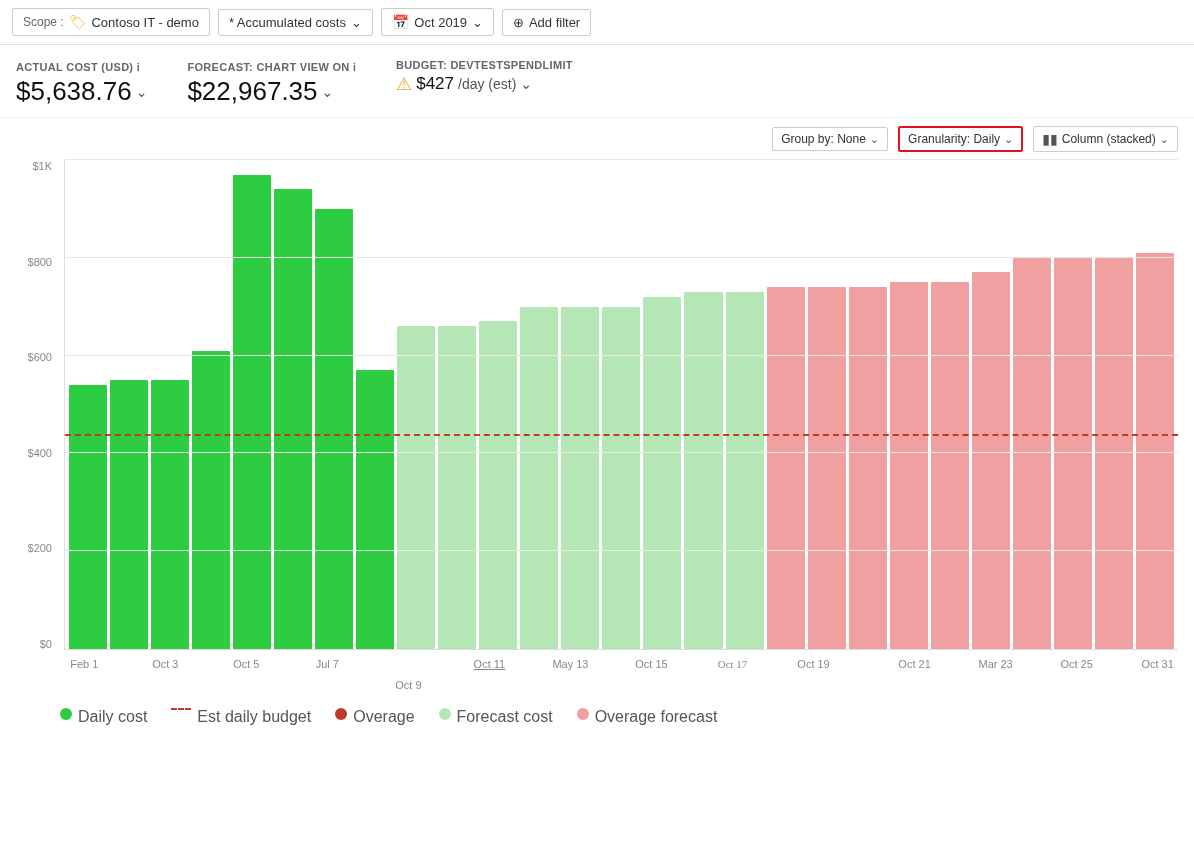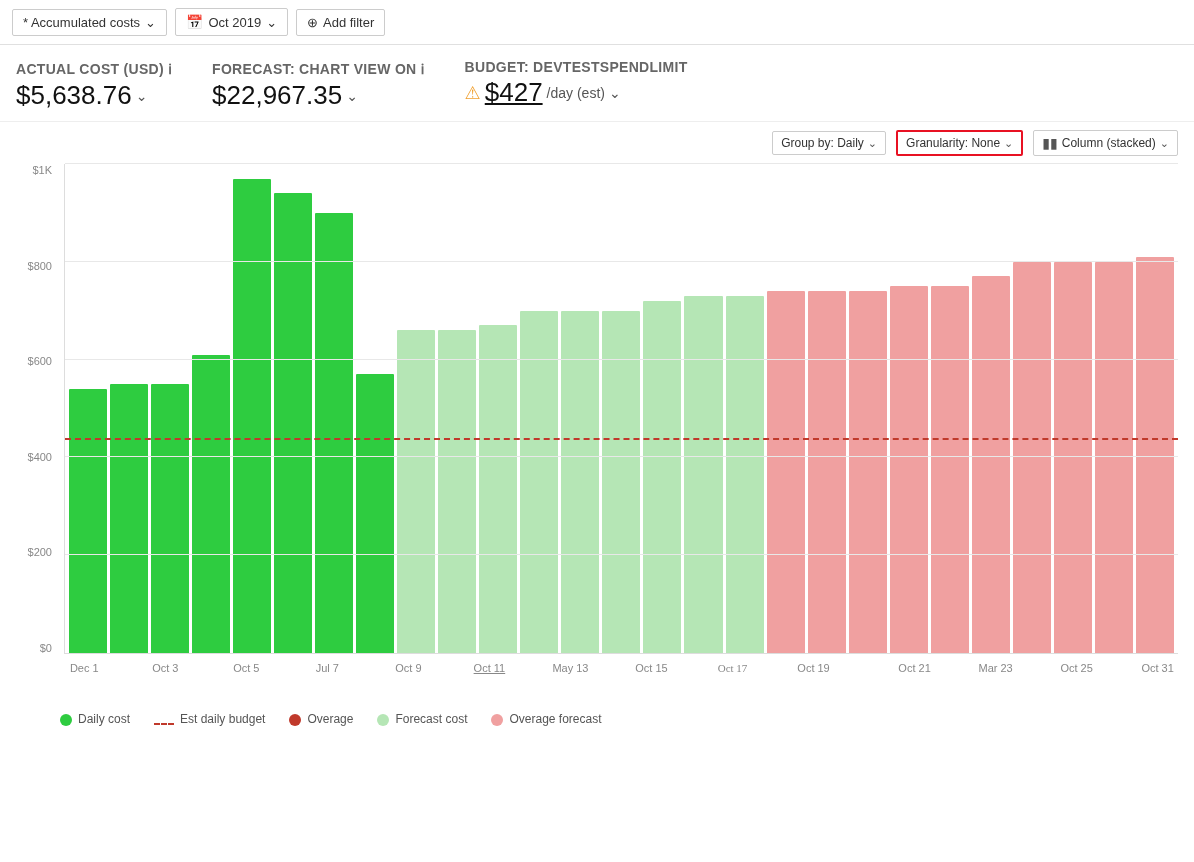--- a/index.html
+++ b/index.html
@@ -16,25 +16,25 @@
       background: #fff; cursor: pointer; font-size: 13px; color: #333;
     }
     .toolbar-item .scope-label { color: #666; font-size: 12px; }
     .scope-icon { color: #f0c040; font-size: 14px; }
 
     .metrics-bar {
       display: flex; gap: 40px;
       padding: 14px 16px 10px 16px; border-bottom: 1px solid #eee;
     }
     .metric-block { display: flex; flex-direction: column; gap: 2px; }
-    .metric-label { font-size: 14px; color: #666; font-weight: 600; letter-spacing: 0.3px; }
+    .metric-label { font-size: 11px; color: #666; font-weight: 600; letter-spacing: 0.3px; }
     .metric-value { font-size: 26px; font-weight: 300; color: #111; display: flex; align-items: center; gap: 4px; }
     .metric-value .chevron { font-size: 14px; color: #555; }
     .metric-value .warning { color: #f0a030; font-size: 18px; }
-    .metric-value .budget-val { font-size: 26px; text-decoration: underline; }
+    .metric-value .budget-val { font-size: 17px; }
     .metric-value .budget-sub { font-size: 14px; color: #555; font-weight: 400; }
 
     .chart-controls {
       display: flex; align-items: center; justify-content: flex-end;
       padding: 8px 16px; gap: 10px;
     }
     .control-btn {
       display: flex; align-items: center; gap: 4px;
       padding: 4px 8px; border: 1px solid #ccc; border-radius: 2px;
       background: #fff; cursor: pointer; font-size: 12px; color: #333;
@@ -87,28 +87,33 @@
     .x-axis {
       position: absolute; left: 48px; right: 0; bottom: 0; height: 36px;
       display: flex; align-items: flex-start; padding-top: 4px;
     }
     .x-label { font-size: 11px; color: #888; text-align: center; }
 
     .legend {
       display: flex; gap: 24px; align-items: center;
       padding: 8px 16px 14px 60px;
     }
-    .legend-item { display: flex; align-items: flex-end; gap: 6px; font-size: 12px; color: #555; }
+    .legend-item { display: flex; align-items: flex-start; gap: 6px; font-size: 16px; color: #555; }
     .legend-dot { width: 12px; height: 12px; border-radius: 50%; }
     .legend-line { width: 20px; height: 3px; border-top: 2px dashed #c0392b; }
   </style>
 </head>
 <body>
 
 <div class="toolbar">
+  <div class="toolbar-item">
+    <span class="scope-label">Scope :</span>
+    <span class="scope-icon">🏷</span>
+    <span>Contoso IT - demo</span>
+  </div>
   <div class="toolbar-item">
     <span>* Accumulated costs</span>
     <span class="chevron">⌄</span>
   </div>
   <div class="toolbar-item">
     <span style="font-size:14px;">📅</span>
     <span>Oct 2019</span>
     <span class="chevron">⌄</span>
   </div>
   <div class="toolbar-item">
@@ -138,25 +143,25 @@
       <span class="warning">⚠</span>
       <span class="budget-val">$427</span>
       <span class="budget-sub">/day (est)</span>
       <span class="chevron">⌄</span>
     </div>
   </div>
 </div>
 
 <div class="chart-controls">
   <div class="control-btn">
-    <span>Group by: Daily</span>
+    <span>Group by: None</span>
     <span class="chevron">⌄</span>
   </div>
   <div class="control-btn highlighted">
-    <span>Granularity: None</span>
+    <span>Granularity: Daily</span>
     <span class="chevron">⌄</span>
   </div>
   <div class="control-btn">
     <span class="chart-icon">▮▮</span>
     <span>Column (stacked)</span>
     <span class="chevron">⌄</span>
   </div>
 </div>
 
 <div class="chart-area">
@@ -289,29 +294,29 @@
 
       <div class="budget-line" id="budget-line" style="bottom: 43.5%;"></div>
     <div class="grid-line" style="bottom: 20%;"></div>
         <div class="grid-line" style="bottom: 40%;"></div>
         <div class="grid-line" style="bottom: 60%;"></div>
         <div class="grid-line" style="bottom: 80%;"></div>
         <div class="grid-line" style="bottom: 100%;"></div>
       </div>
 
     <div class="x-axis" id="x-axis">
-        <div class="x-label" style="flex: 1 1 0%;">Dec 1</div>
+        <div class="x-label" style="flex: 1 1 0%;">Feb 1</div>
         <div class="x-label" style="flex: 1 1 0%;"></div>
         <div class="x-label" style="flex: 1 1 0%;">Oct 3</div>
         <div class="x-label" style="flex: 1 1 0%;"></div>
         <div class="x-label" style="flex: 1 1 0%;">Oct 5</div>
         <div class="x-label" style="flex: 1 1 0%;"></div>
         <div class="x-label" style="flex: 1 1 0%;">Jul 7</div>
         <div class="x-label" style="flex: 1 1 0%;"></div>
-        <div class="x-label" style="flex: 1 1 0%;">Oct 9</div>
+        <div class="x-label" style="flex: 1 1 0%; margin-top: 21px;">Oct 9</div>
         <div class="x-label" style="flex: 1 1 0%;"></div>
         <div class="x-label" style="flex: 1 1 0%; text-decoration: underline;">Oct 11</div>
         <div class="x-label" style="flex: 1 1 0%;"></div>
         <div class="x-label" style="flex: 1 1 0%;">May 13</div>
         <div class="x-label" style="flex: 1 1 0%;"></div>
         <div class="x-label" style="flex: 1 1 0%;">Oct 15</div>
         <div class="x-label" style="flex: 1 1 0%;"></div>
         <div class="x-label" style="flex: 1 1 0%; font-family: Liberation Serif, serif;">Oct 17</div>
         <div class="x-label" style="flex: 1 1 0%;"></div>
         <div class="x-label" style="flex: 1 1 0%;">Oct 19</div>

